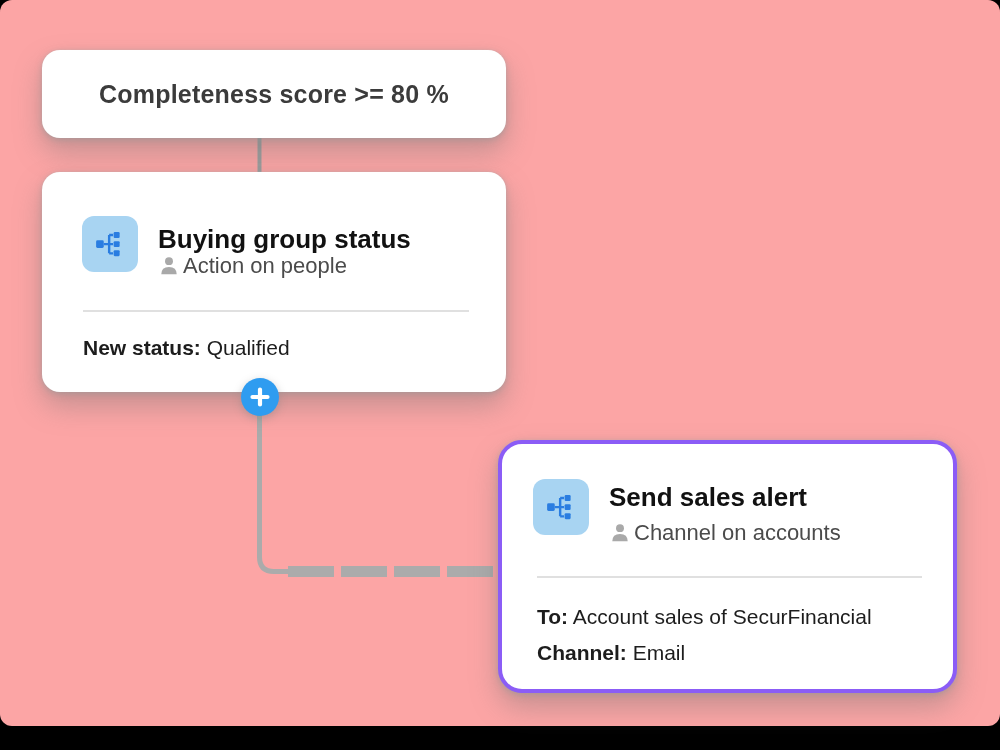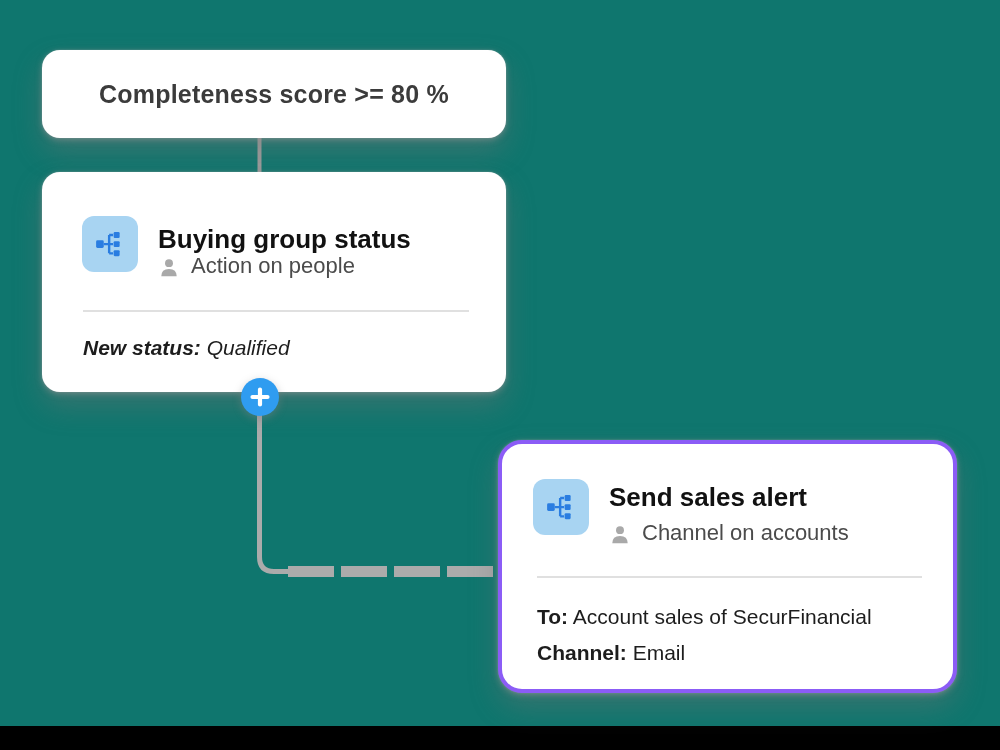--- a/index.html
+++ b/index.html
@@ -1,42 +1,42 @@
 <!DOCTYPE html>
 <html><head>
 <meta charset="utf-8">
 <style>
   html,body{margin:0;padding:0;background:#000;width:1000px;height:750px;overflow:hidden;
     font-family:"Liberation Sans","DejaVu Sans",sans-serif;}
-  .canvas{position:relative;width:1000px;height:726px;background:#0f766e;}
+  .canvas{position:relative;width:1000px;height:726px;background:#fca5a5;border-radius:12px;}
   .connectors{position:absolute;left:0;top:0;width:1000px;height:750px;pointer-events:none;z-index:1;}
 
   .card{position:absolute;background:#fff;border-radius:18px;z-index:2;
     box-shadow:0 2px 6px rgba(150,150,150,.55),0 14px 28px rgba(115,115,115,.40),0 0 2px rgba(200,200,200,.4);}
 
   
   .cond{left:42px;top:50px;width:464px;height:88px;display:flex;align-items:center;justify-content:center;}
   .cond-title{font-size:25px;font-weight:700;color:#3b3b3b;letter-spacing:.2px;}
 
   
   .node .tile{position:absolute;width:56px;height:56px;border-radius:12px;display:flex;align-items:center;justify-content:center;}
   .node .title{position:absolute;font-size:26px;font-weight:700;color:#111;white-space:nowrap;}
-  .node .subrow{position:absolute;display:flex;align-items:flex-end;gap:11px;}
+  .node .subrow{position:absolute;display:flex;align-items:center;gap:3px;}
   .node .subrow .sub{font-size:22px;color:#4b4b4b;white-space:nowrap;}
   .node .divider{position:absolute;height:2px;background:#e0e0e0;}
   .node .frow{position:absolute;font-size:21px;color:#1d1d1d;white-space:nowrap;}
   .node .fl{font-weight:700;}
   .node .fv{font-weight:400;}
 
   .buying{left:42px;top:172px;width:464px;height:220px;}
   .buying .tile{left:40px;top:44px;}
   .buying .title{left:116px;top:42px;margin-top:10px;}
   .buying .subrow{left:116px;top:81px;}
   .buying .divider{left:41px;right:37px;top:138px;}
-  .buying .frow{left:41px;top:164px;font-style:italic;}
+  .buying .frow{left:41px;top:164px;}
 
   .alert{left:498px;top:440px;width:459px;height:253px;border:4px solid #8b5cf6;border-radius:24px;box-sizing:border-box;}
   .alert .tile{left:31px;top:35px;}
   .alert .title{left:107px;top:38px;}
   .alert .subrow{left:107px;top:76px;}
   .alert .divider{left:35px;right:31px;top:132px;}
   .alert .frow1{left:35px;top:161px;}
   .alert .frow2{left:35px;top:197px;}
 
   .add-btn{position:absolute;left:241px;top:378px;width:38px;height:38px;border-radius:50%;

